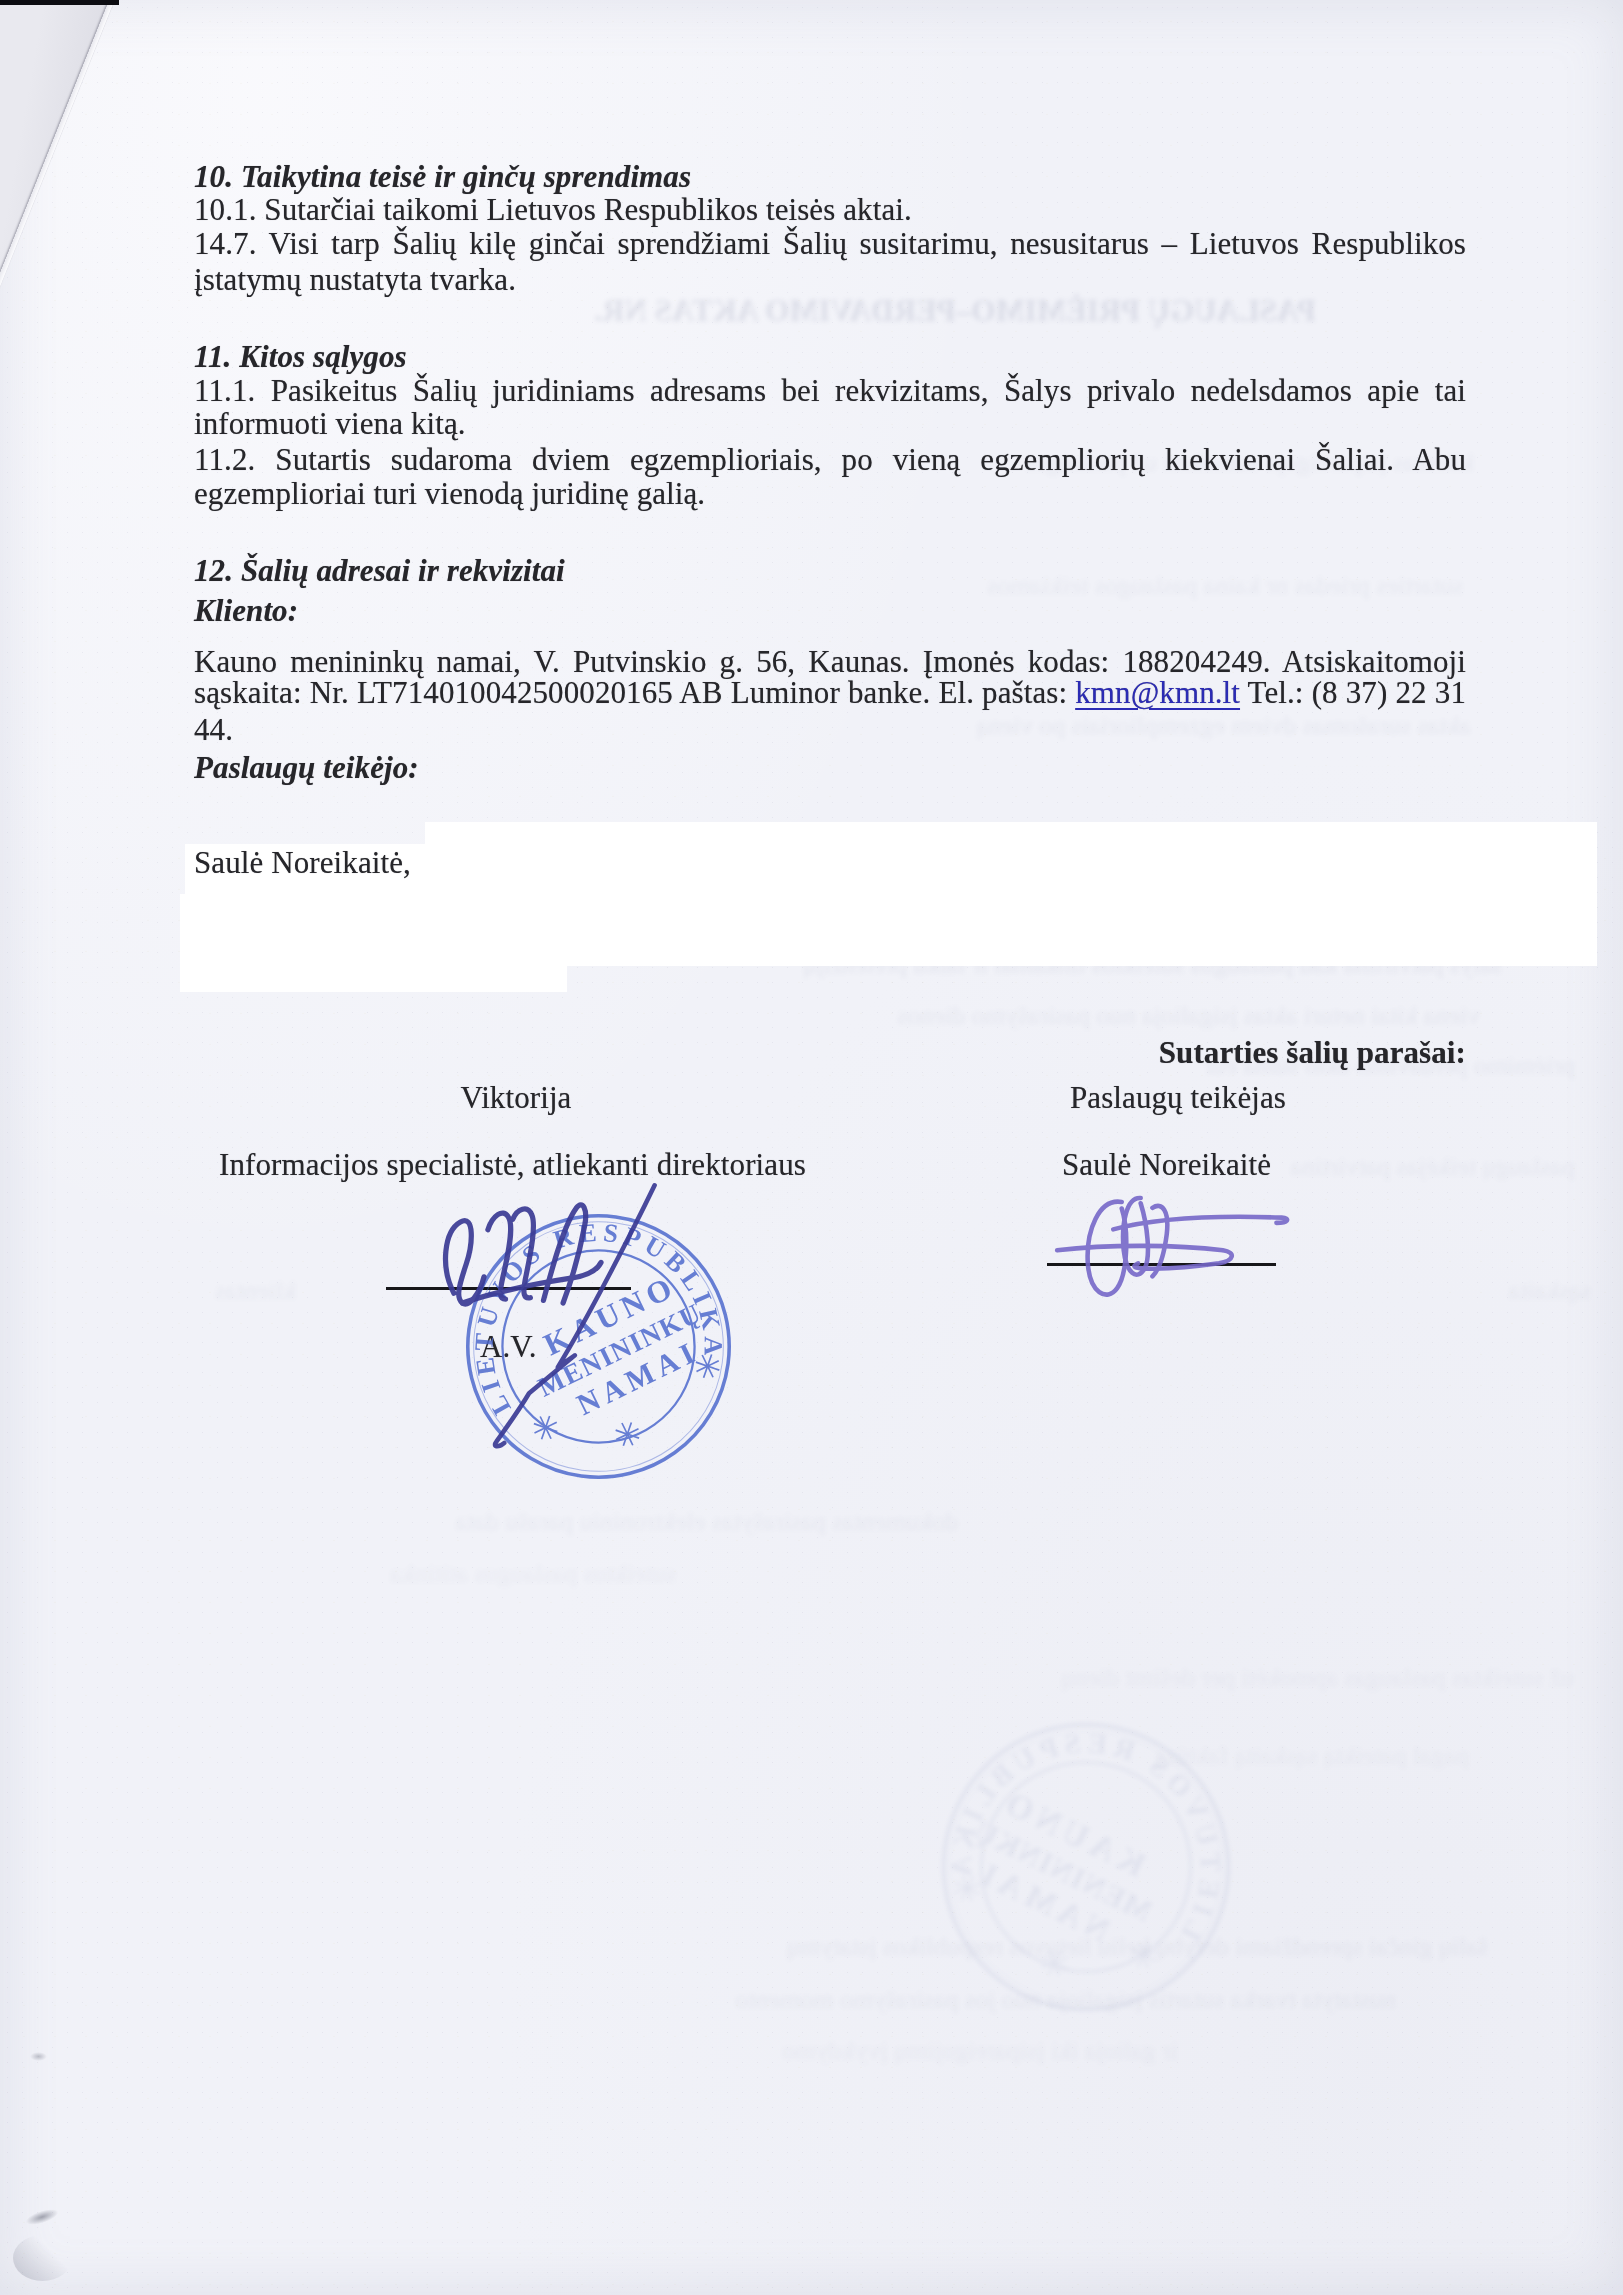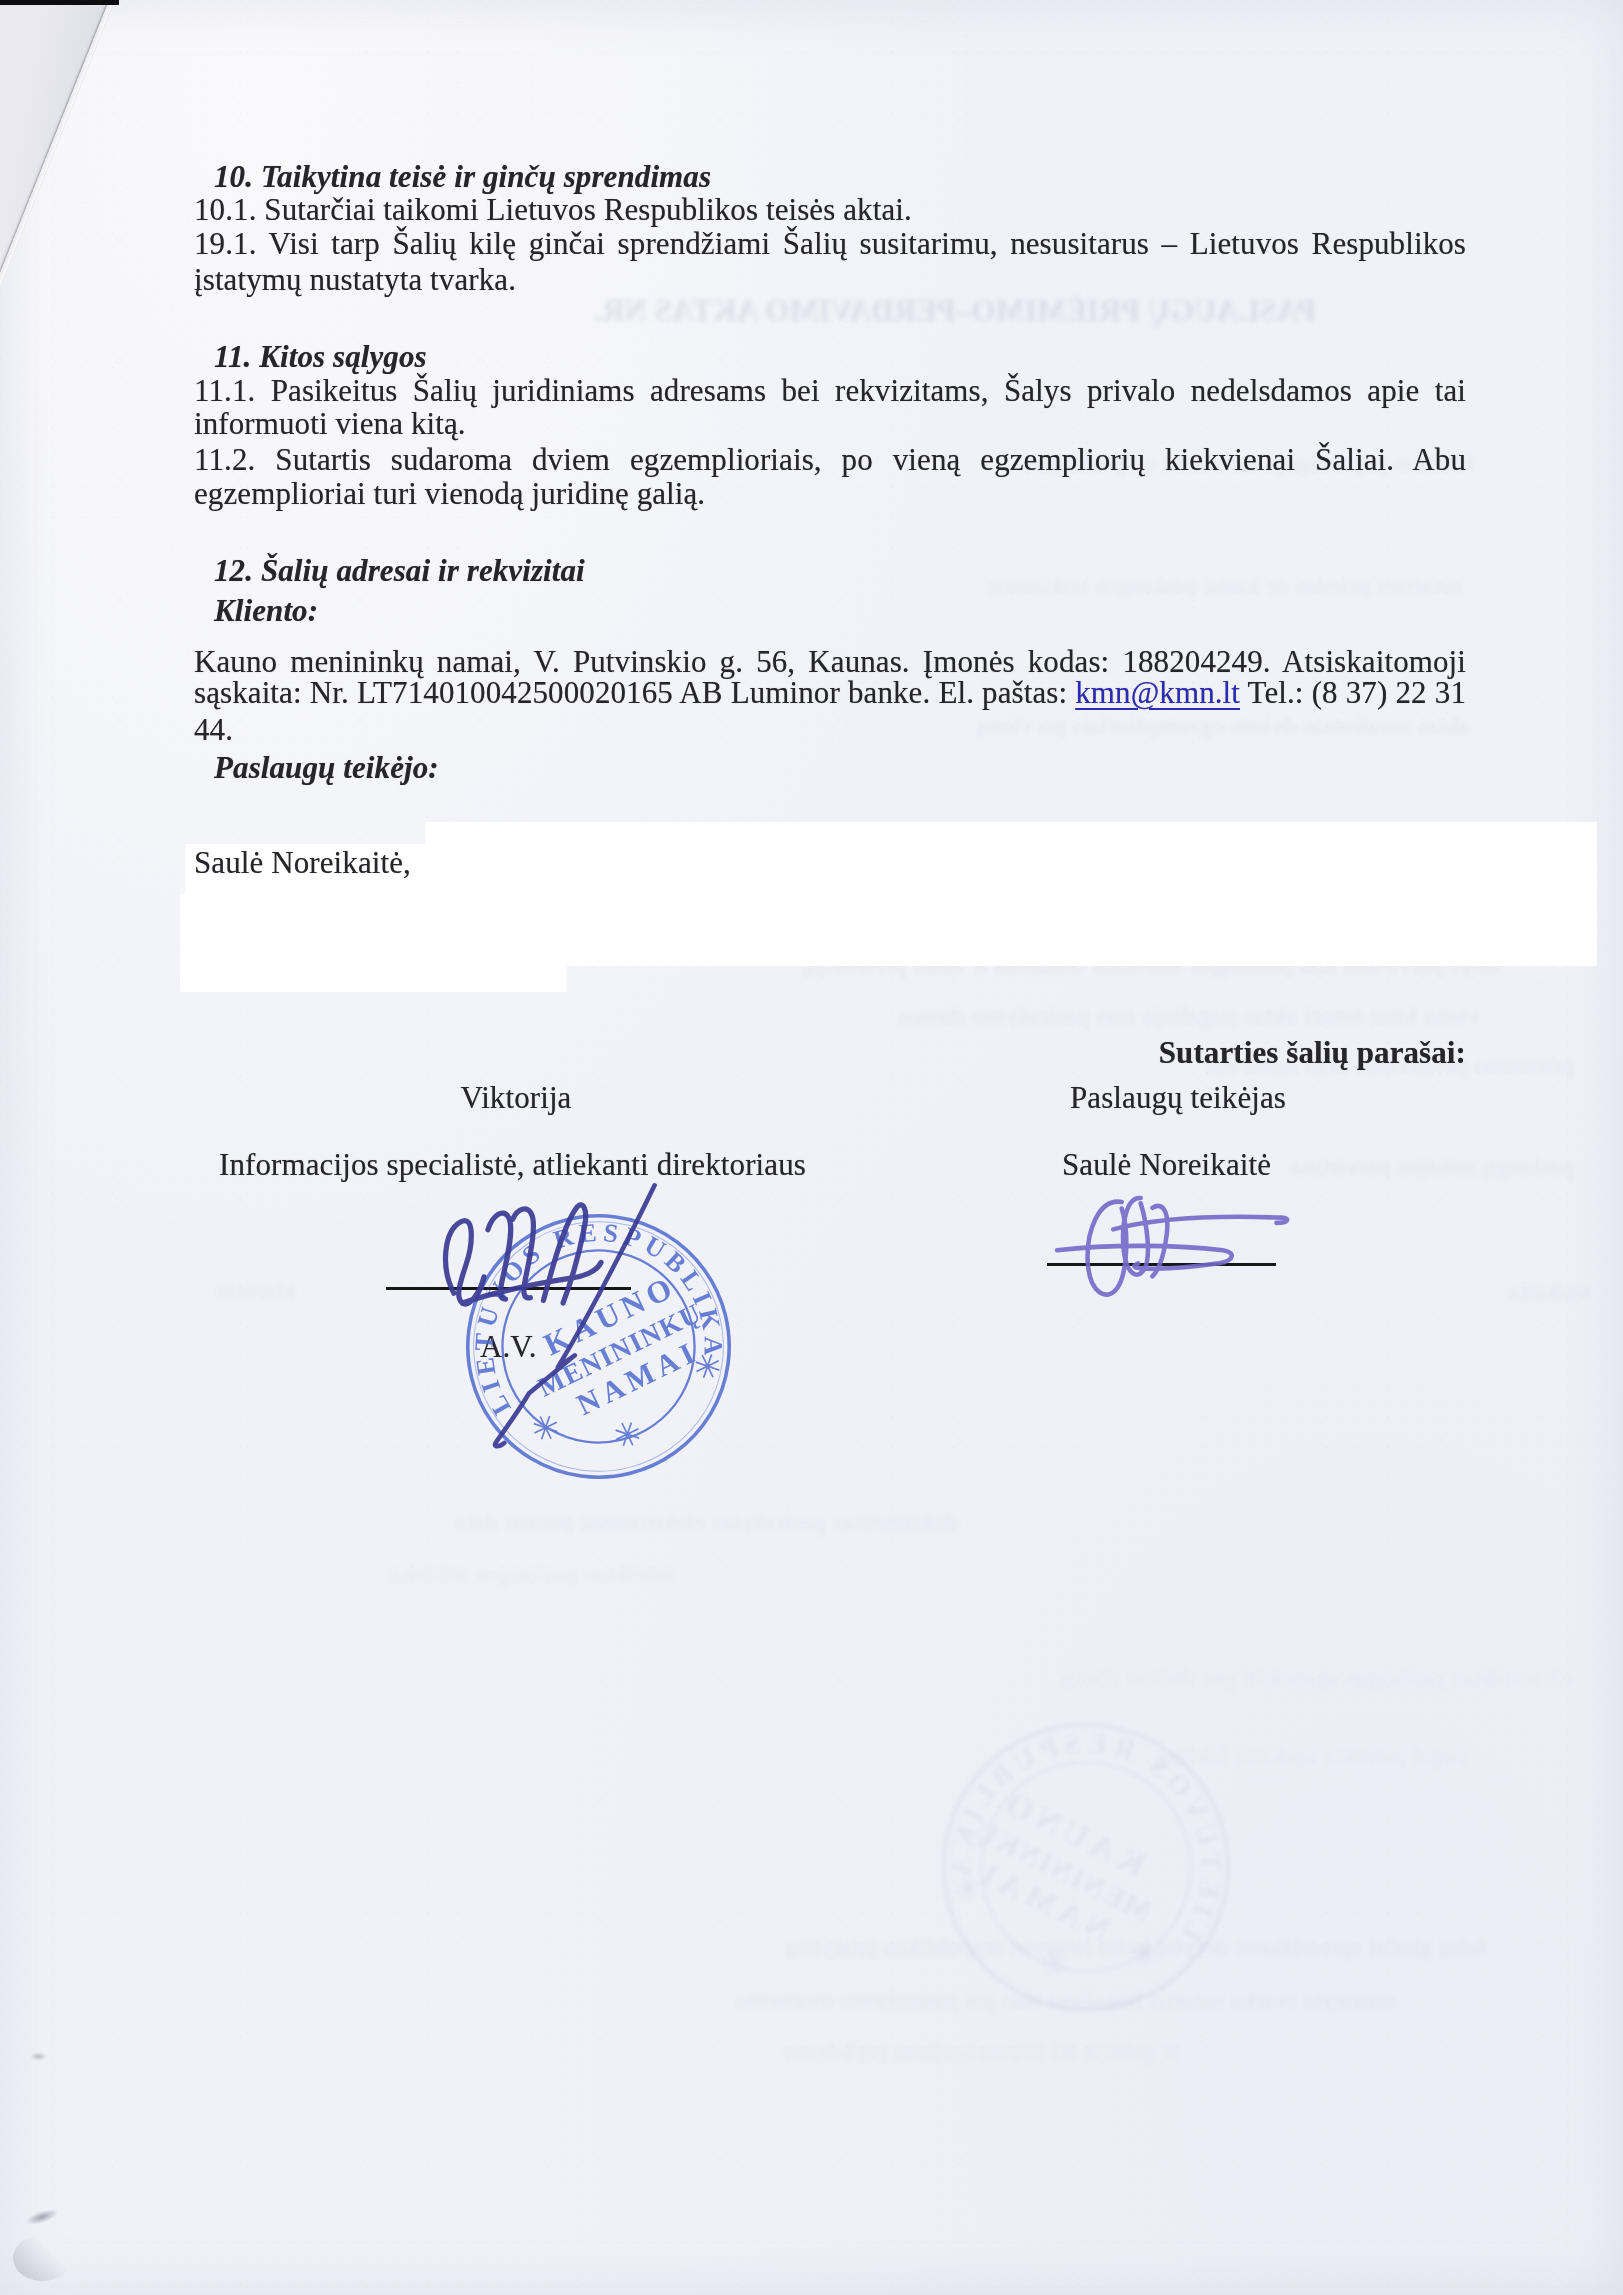--- a/index.html
+++ b/index.html
@@ -31,21 +31,21 @@
     transform:scaleX(-1);filter:blur(2.6px);white-space:nowrap;overflow:hidden;
     font-weight:normal;
   }
   .redaction{position:absolute;background:#ffffff;z-index:3;}
   .line{
     position:absolute;left:194px;width:1272px;z-index:4;
     font:31px/37px "Liberation Serif",serif;color:var(--ink);
     letter-spacing:0.1px;text-shadow:0 0 0.7px rgba(30,30,35,.5);
     white-space:normal;
   }
-  .bi{font-weight:bold;font-style:italic;margin-left:20px;}
+  .bi{font-weight:bold;font-style:italic;}
   .bold{font-weight:bold;text-align:right;}
   .just{text-align:justify;text-align-last:justify;word-spacing:-0.7px;}
   .center{text-align:center;}
   .email-link{color:var(--link);text-decoration:underline;text-decoration-thickness:2px;text-underline-offset:4.6px;}
   .sig-rule{position:absolute;height:2.6px;background:#17171a;z-index:5;}
   .stamp-svg{position:absolute;left:458px;top:1206px;width:281px;height:281px;z-index:6;opacity:.84;filter:blur(0.4px);}
   .ghost-stamp{left:933px;top:1714px;width:306px;height:306px;opacity:.085;filter:blur(2px) saturate(.55);transform:scaleX(-1);z-index:2;}
   .sig-svg{position:absolute;z-index:7;fill:none;stroke-linecap:round;stroke-linejoin:round;filter:blur(0.3px);}
   #sig-left{left:380px;top:1172px;width:340px;height:347px;}
   #sig-right{left:1041px;top:1185px;width:262px;height:124px;}
@@ -106,21 +106,21 @@
     </g>
   </svg>
     </div>
 
   <div class="redaction" style="left:425px;top:822px;width:1172px;height:144px"></div>
   <div class="redaction" style="left:185px;top:844px;width:247px;height:50px"></div>
   <div class="redaction" style="left:180px;top:894px;width:387px;height:98px"></div>
 
   <div class="line bi" style="top:158px">10. Taikytina teisė ir ginčų sprendimas</div>
   <div class="line" style="top:191px">10.1. Sutarčiai taikomi Lietuvos Respublikos teisės aktai.</div>
-  <div class="line just" style="top:225px">19.1. Visi tarp Šalių kilę ginčai sprendžiami Šalių susitarimu, nesusitarus – Lietuvos Respublikos</div>
+  <div class="line just" style="top:225px">14.7. Visi tarp Šalių kilę ginčai sprendžiami Šalių susitarimu, nesusitarus – Lietuvos Respublikos</div>
   <div class="line" style="top:261px">įstatymų nustatyta tvarka.</div>
   <div class="line bi" style="top:338px">11. Kitos sąlygos</div>
   <div class="line just" style="top:372px">11.1. Pasikeitus Šalių juridiniams adresams bei rekvizitams, Šalys privalo nedelsdamos apie tai</div>
   <div class="line" style="top:405px">informuoti viena kitą.</div>
   <div class="line just" style="top:441px">11.2. Sutartis sudaroma dviem egzemplioriais, po vieną egzempliorių kiekvienai Šaliai. Abu</div>
   <div class="line" style="top:475px">egzemplioriai turi vienodą juridinę galią.</div>
   <div class="line bi" style="top:552px">12. Šalių adresai ir rekvizitai</div>
   <div class="line bi" style="top:592px">Kliento:</div>
   <div class="line just" style="top:643px">Kauno menininkų namai, V. Putvinskio g. 56, Kaunas. Įmonės kodas: 188204249. Atsiskaitomoji</div>
   <div class="line just" style="top:674px"><span>sąskaita: Nr. LT714010042500020165 AB Luminor banke. El. paštas: </span><span class="email-link">kmn@kmn.lt</span><span> Tel.: (8 37) 22 31 44.</span></div>

